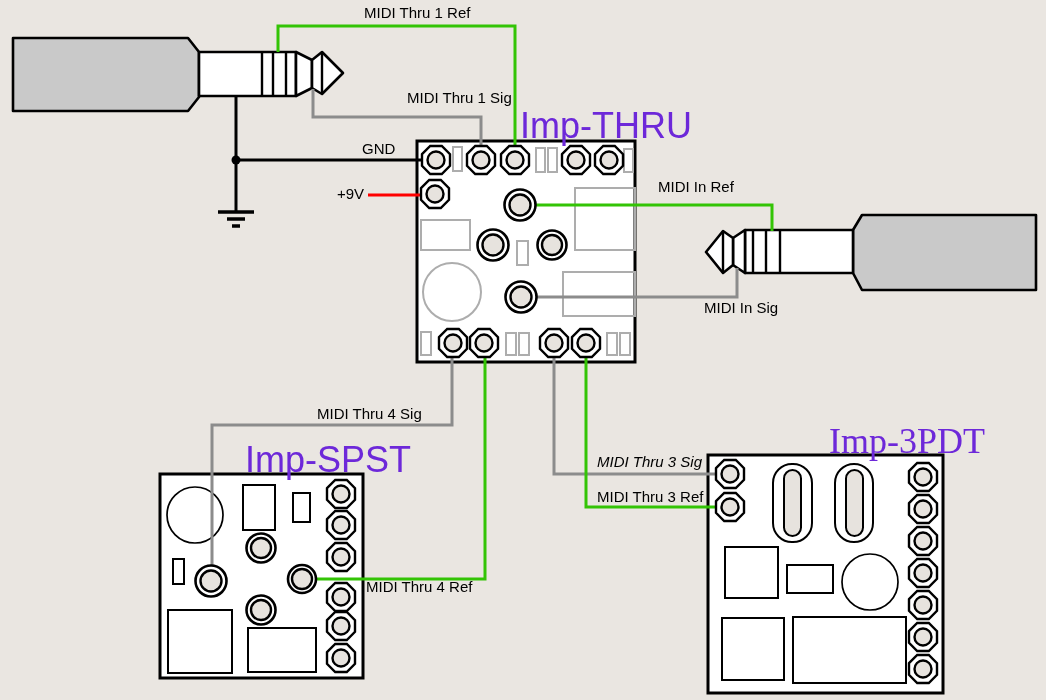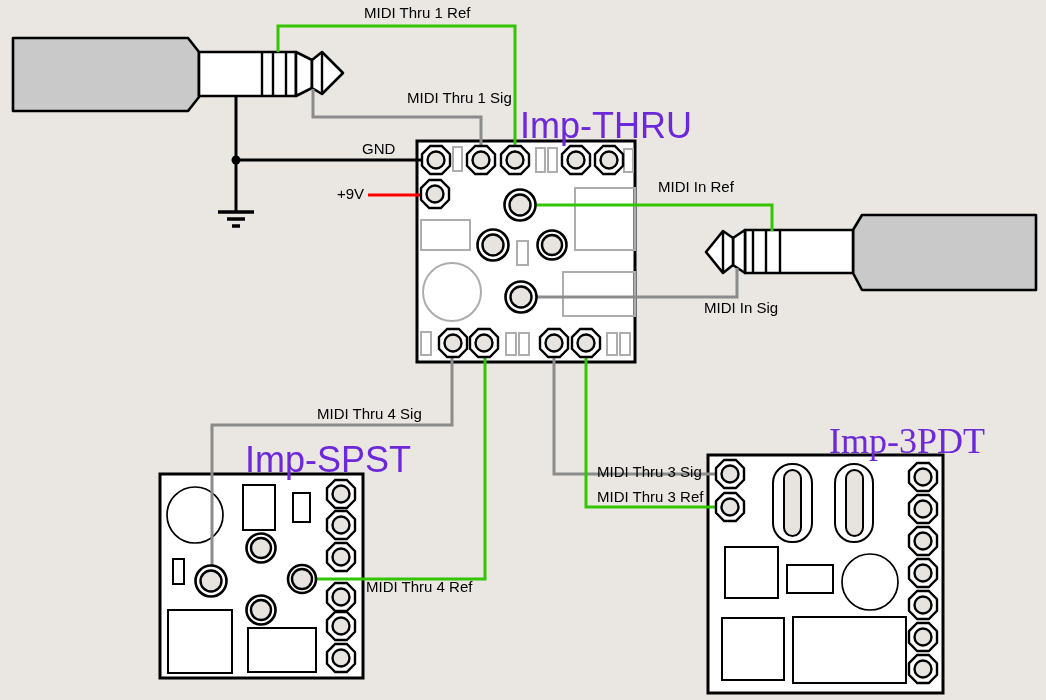--- a/index.html
+++ b/index.html
@@ -208,19 +208,19 @@
 </svg>
 
   <div class="lbl" style="left:364px;top:5px;">MIDI Thru 1 Ref</div>
   <div class="lbl" style="left:364px;top:90px;margin-left:43px;">MIDI Thru 1 Sig</div>
   <div class="lbl" style="left:362px;top:141px;">GND</div>
   <div class="lbl" style="left:337px;top:186px;">+9V</div>
   <div class="lbl" style="left:658px;top:179px;">MIDI In Ref</div>
   <div class="lbl" style="left:660px;top:300px;margin-left:44px;">MIDI In Sig</div>
   <div class="lbl" style="left:317px;top:406px;">MIDI Thru 4 Sig</div>
   <div class="lbl" style="left:366px;top:560px;margin-top:19px;">MIDI Thru 4 Ref</div>
-  <div class="lbl" style="left:597px;top:464px;">MIDI Thru 3 Sig</div>
+  <div class="lbl" style="left:597px;top:454px;font-style:italic;">MIDI Thru 3 Sig</div>
   <div class="lbl" style="left:597px;top:489px;">MIDI Thru 3 Ref</div>
 
   <div class="title" style="left:520px;top:108px;">Imp-THRU</div>
   <div class="title" style="left:245px;top:442px;">Imp-SPST</div>
   <div class="title" style="left:829px;top:423px;font-family:Liberation Serif, serif;">Imp-3PDT</div>
 </div>
 
 </body></html>

